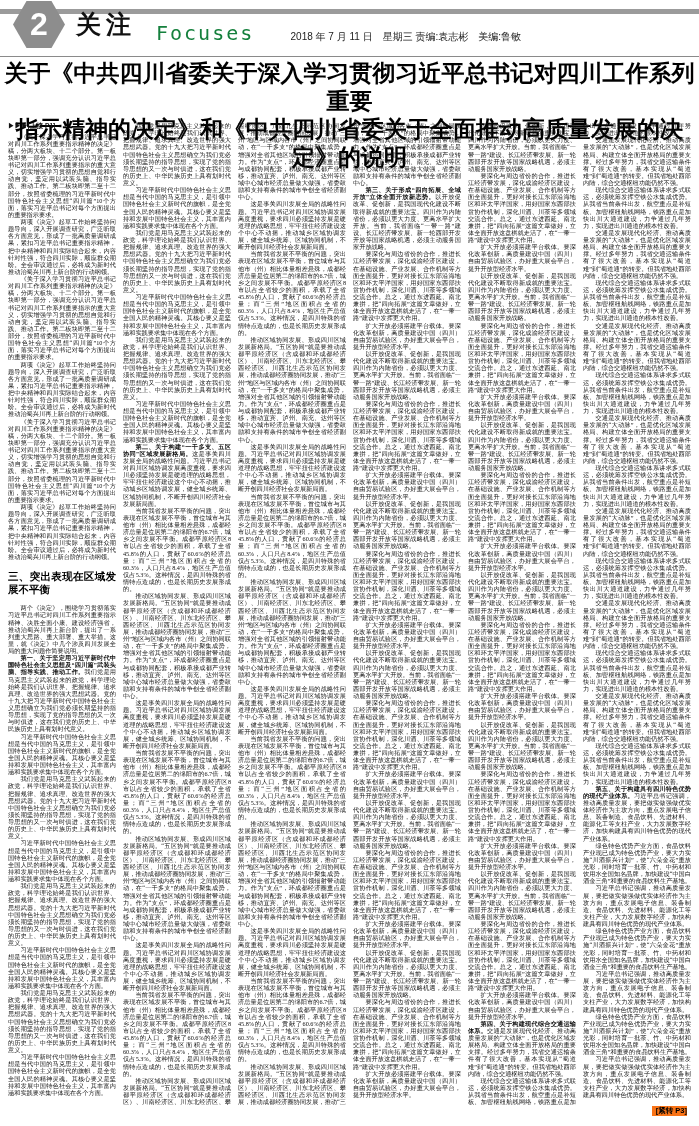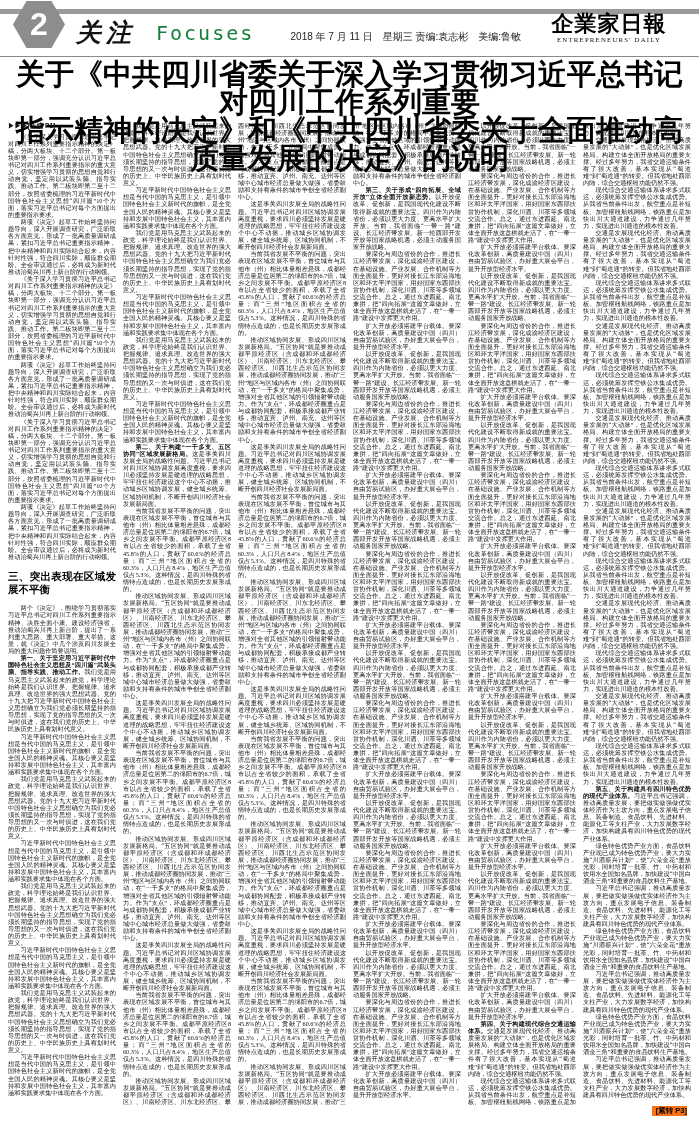--- a/index.html
+++ b/index.html
@@ -7,36 +7,36 @@
         font-family:"Liberation Serif",serif;color:#1a1a1a;overflow:hidden;box-sizing:border-box;}
 
   
   .hdr{position:absolute;top:0;left:0;right:0;height:57px;}
   .hdr .thickbar{position:absolute;top:9px;left:0;right:0;height:5px;background:#9b9b9b;}
   .hdr .thinrule{position:absolute;bottom:0;left:0;right:0;height:1px;background:#8a8a8a;}
   .hex{position:absolute;left:13px;top:1px;width:52px;height:47px;background:#8d8d8d;
        clip-path:polygon(26% 0,74% 0,100% 50%,74% 100%,26% 100%,0 50%);
        display:flex;align-items:center;justify-content:center;
        color:#ffffff;font-family:"Liberation Sans",sans-serif;font-weight:bold;font-size:32px;}
-  .sec-cn{position:absolute;left:76px;top:16px;font-family:"Liberation Sans",sans-serif;
-          font-weight:900;font-size:25px;letter-spacing:5px;color:#111;font-style:italic;}
+  .sec-cn{position:absolute;left:76px;top:8px;font-family:"Liberation Sans",sans-serif;
+          font-weight:900;font-size:25px;letter-spacing:5px;color:#111;}
   .sec-en{position:absolute;left:156px;top:21px;font-family:"DejaVu Sans Mono",monospace;
           font-size:20px;letter-spacing:2px;color:#15803d;}
   .dateline{position:absolute;right:178px;top:30px;font-family:"Liberation Sans",sans-serif;
             font-size:10px;color:#222;white-space:nowrap;}
   .logo{position:absolute;right:8px;top:12px;width:164px;text-align:center;}
   .logo .cn{font-family:"Liberation Serif",serif;font-weight:900;font-size:22px;
             letter-spacing:1px;line-height:24px;color:#000;}
   .logo .en{font-family:"Liberation Serif",serif;font-size:6.8px;letter-spacing:1.2px;
             color:#111;line-height:8px;}
 
   
   h1.headline{position:absolute;top:60px;left:4px;right:4px;margin:0;text-align:center;
               font-family:"Liberation Serif",serif;font-weight:900;color:#000;
-              font-size:29px;line-height:28px;letter-spacing:0;}
+              font-size:23px;line-height:28px;letter-spacing:0;}
 
   
   #article-body{position:absolute;top:122px;left:8px;right:8px;height:988px;
                 column-count:6;column-gap:7px;column-fill:auto;overflow:hidden;
                 font-size:6.2px;line-height:1.15;text-align:justify;color:#111;}
   #article-body p{margin:0;text-indent:2em;}
   #article-body p.continued{text-indent:0;font-weight:bold;font-size:6.6px;
                             font-family:"Liberation Sans",sans-serif;margin:0 0 3px 0;}
   #article-body h2.sec-head{font-family:"Liberation Sans",sans-serif;font-weight:900;
                             font-size:10.5px;line-height:1.25;margin:10px 0 8px 0;
@@ -53,24 +53,20 @@
   <div class="hdr">
     <div class="thickbar"></div>
     <div class="hex">
       <span>2</span>
     </div>
     <span class="sec-cn">关注</span>
     <span class="sec-en">Focuses</span>
     <div class="dateline">
       <span>2018 年 7 月 11 日　星期三</span>
       <span>责编:袁志彬　美编:鲁敏</span>
-    </div>
-    <div class="logo">
-      <div class="cn">企業家日報</div>
-      <div class="en">ENTREPRENEURS' DAILY</div>
     </div>
     <div class="thinrule"></div>
   </div>
 
   <h1 class="headline">
     <span>关于《中共四川省委关于深入学习贯彻习近平总书记对四川工作系列重要</span><br>
     <span>指示精神的决定》和《中共四川省委关于全面推动高质量发展的决定》的说明</span>
   </h1>
 
   <div id="article-body">

